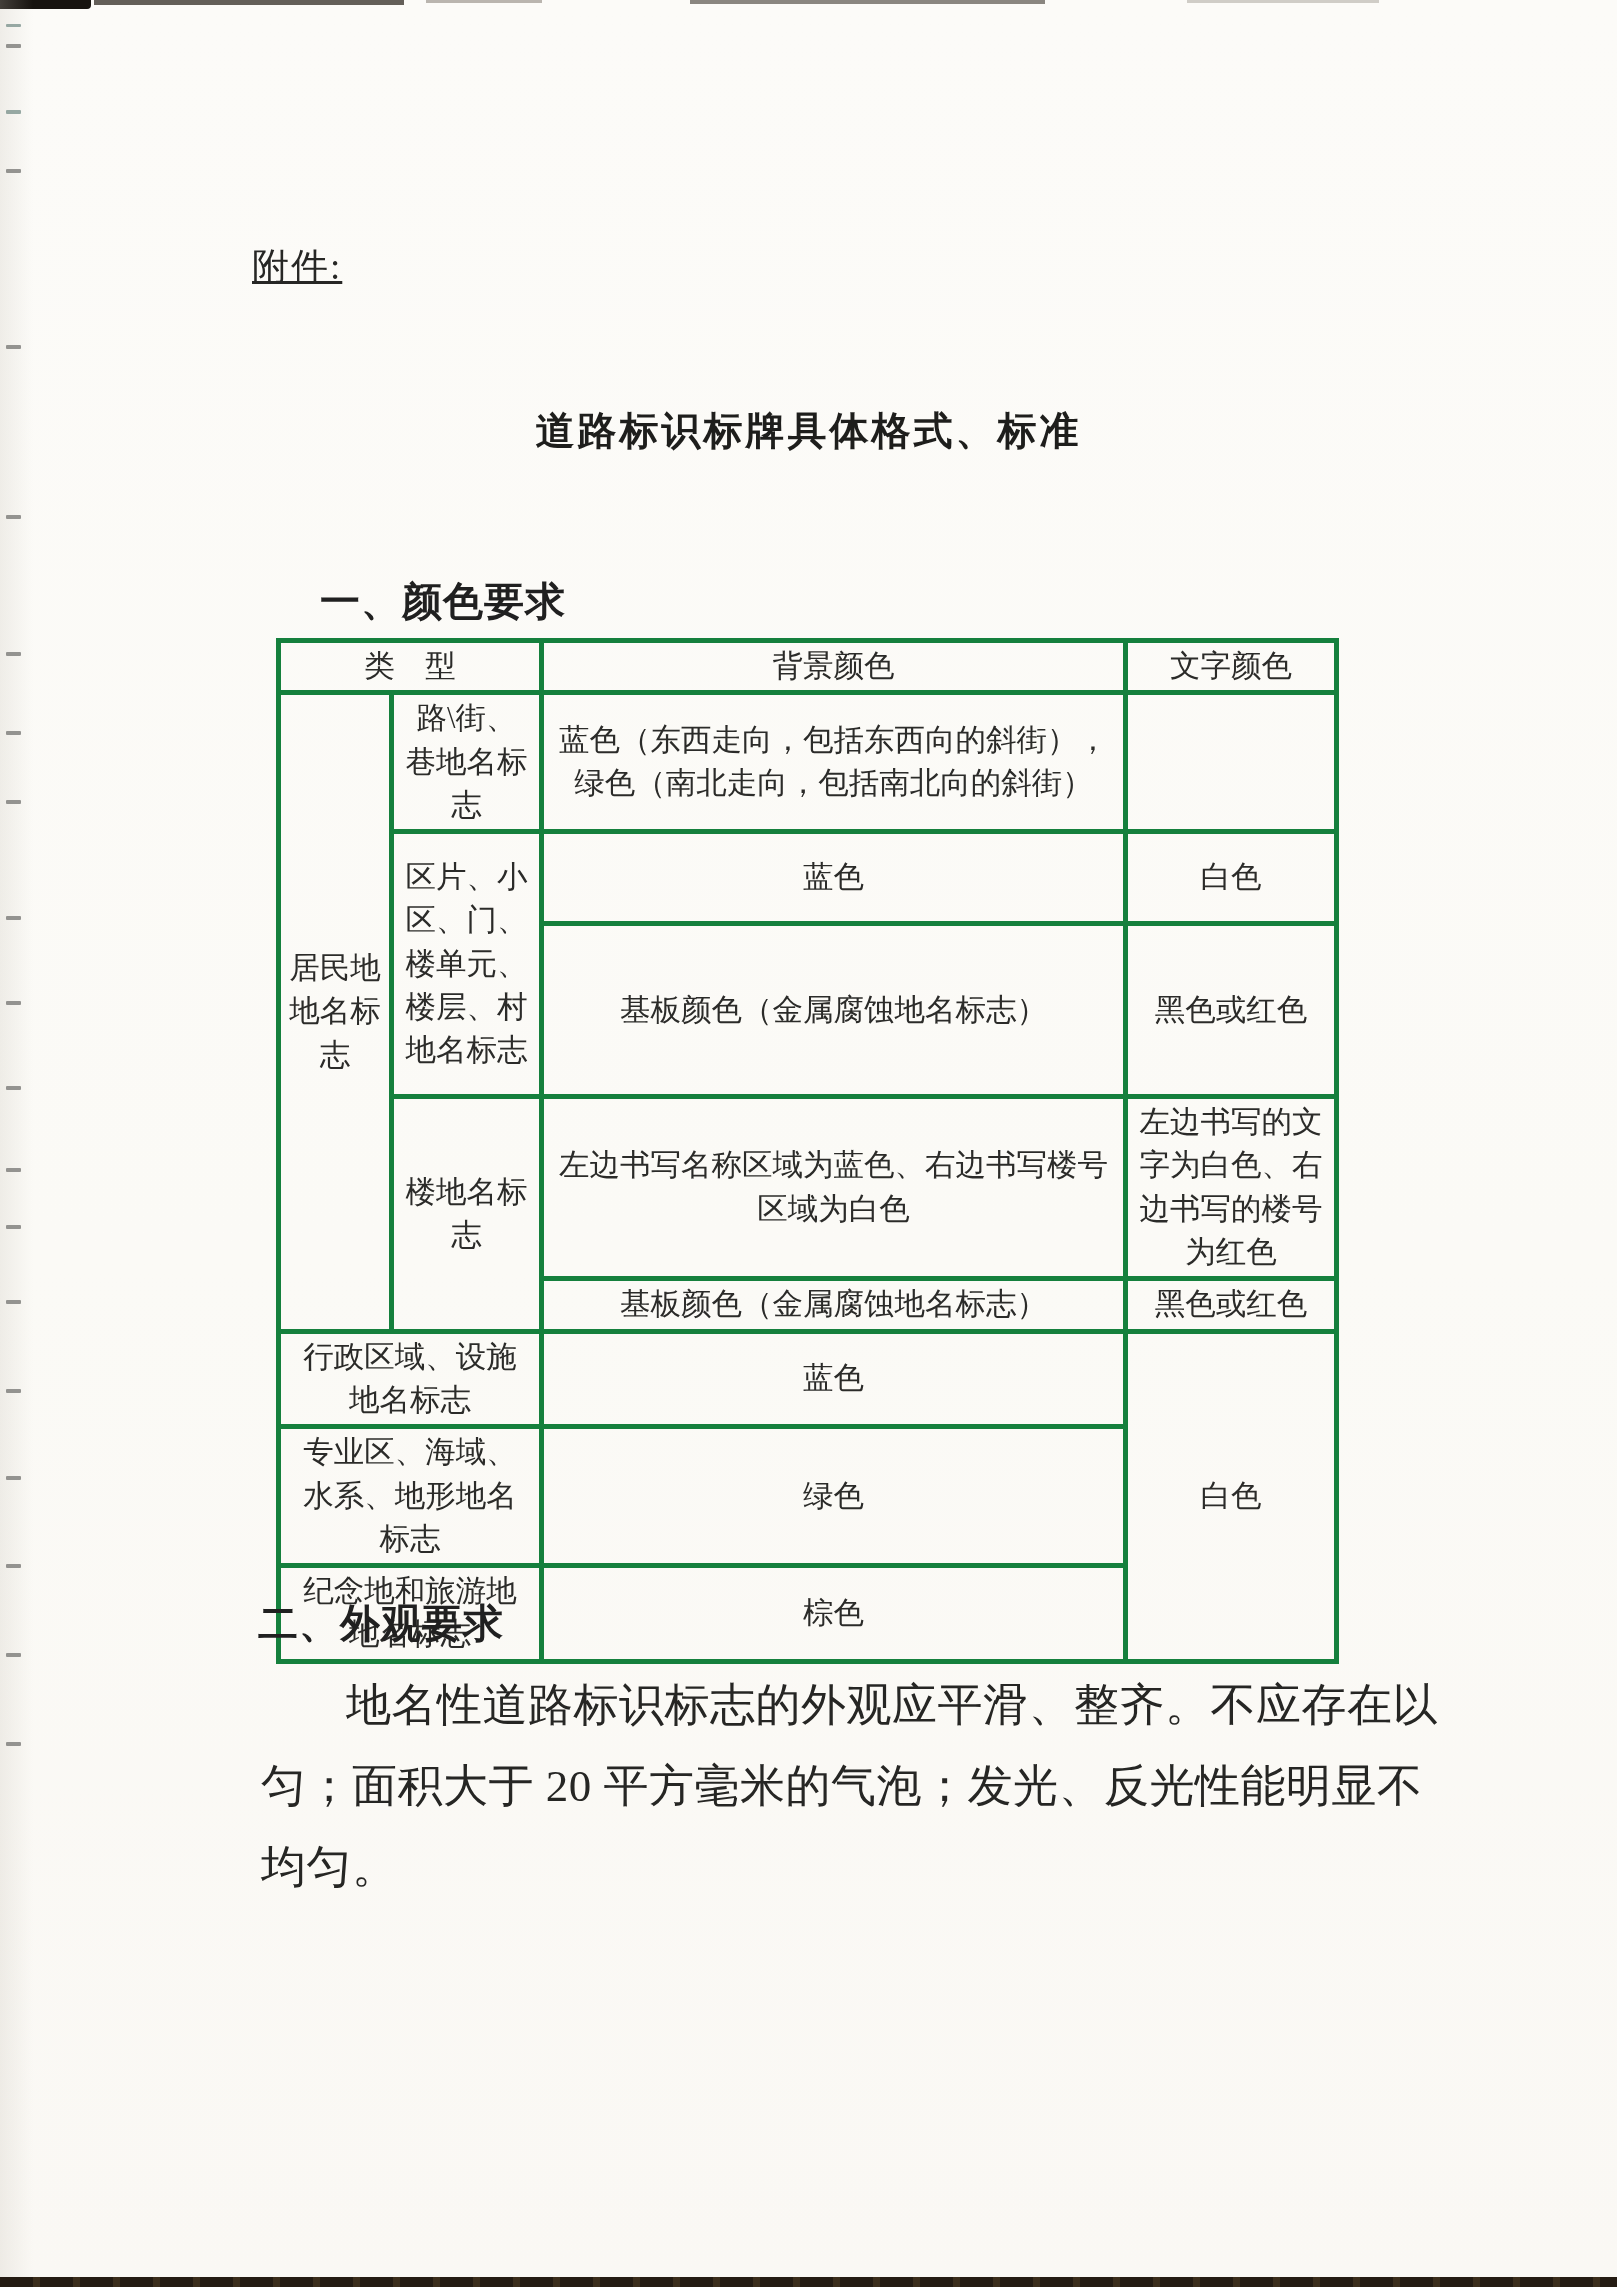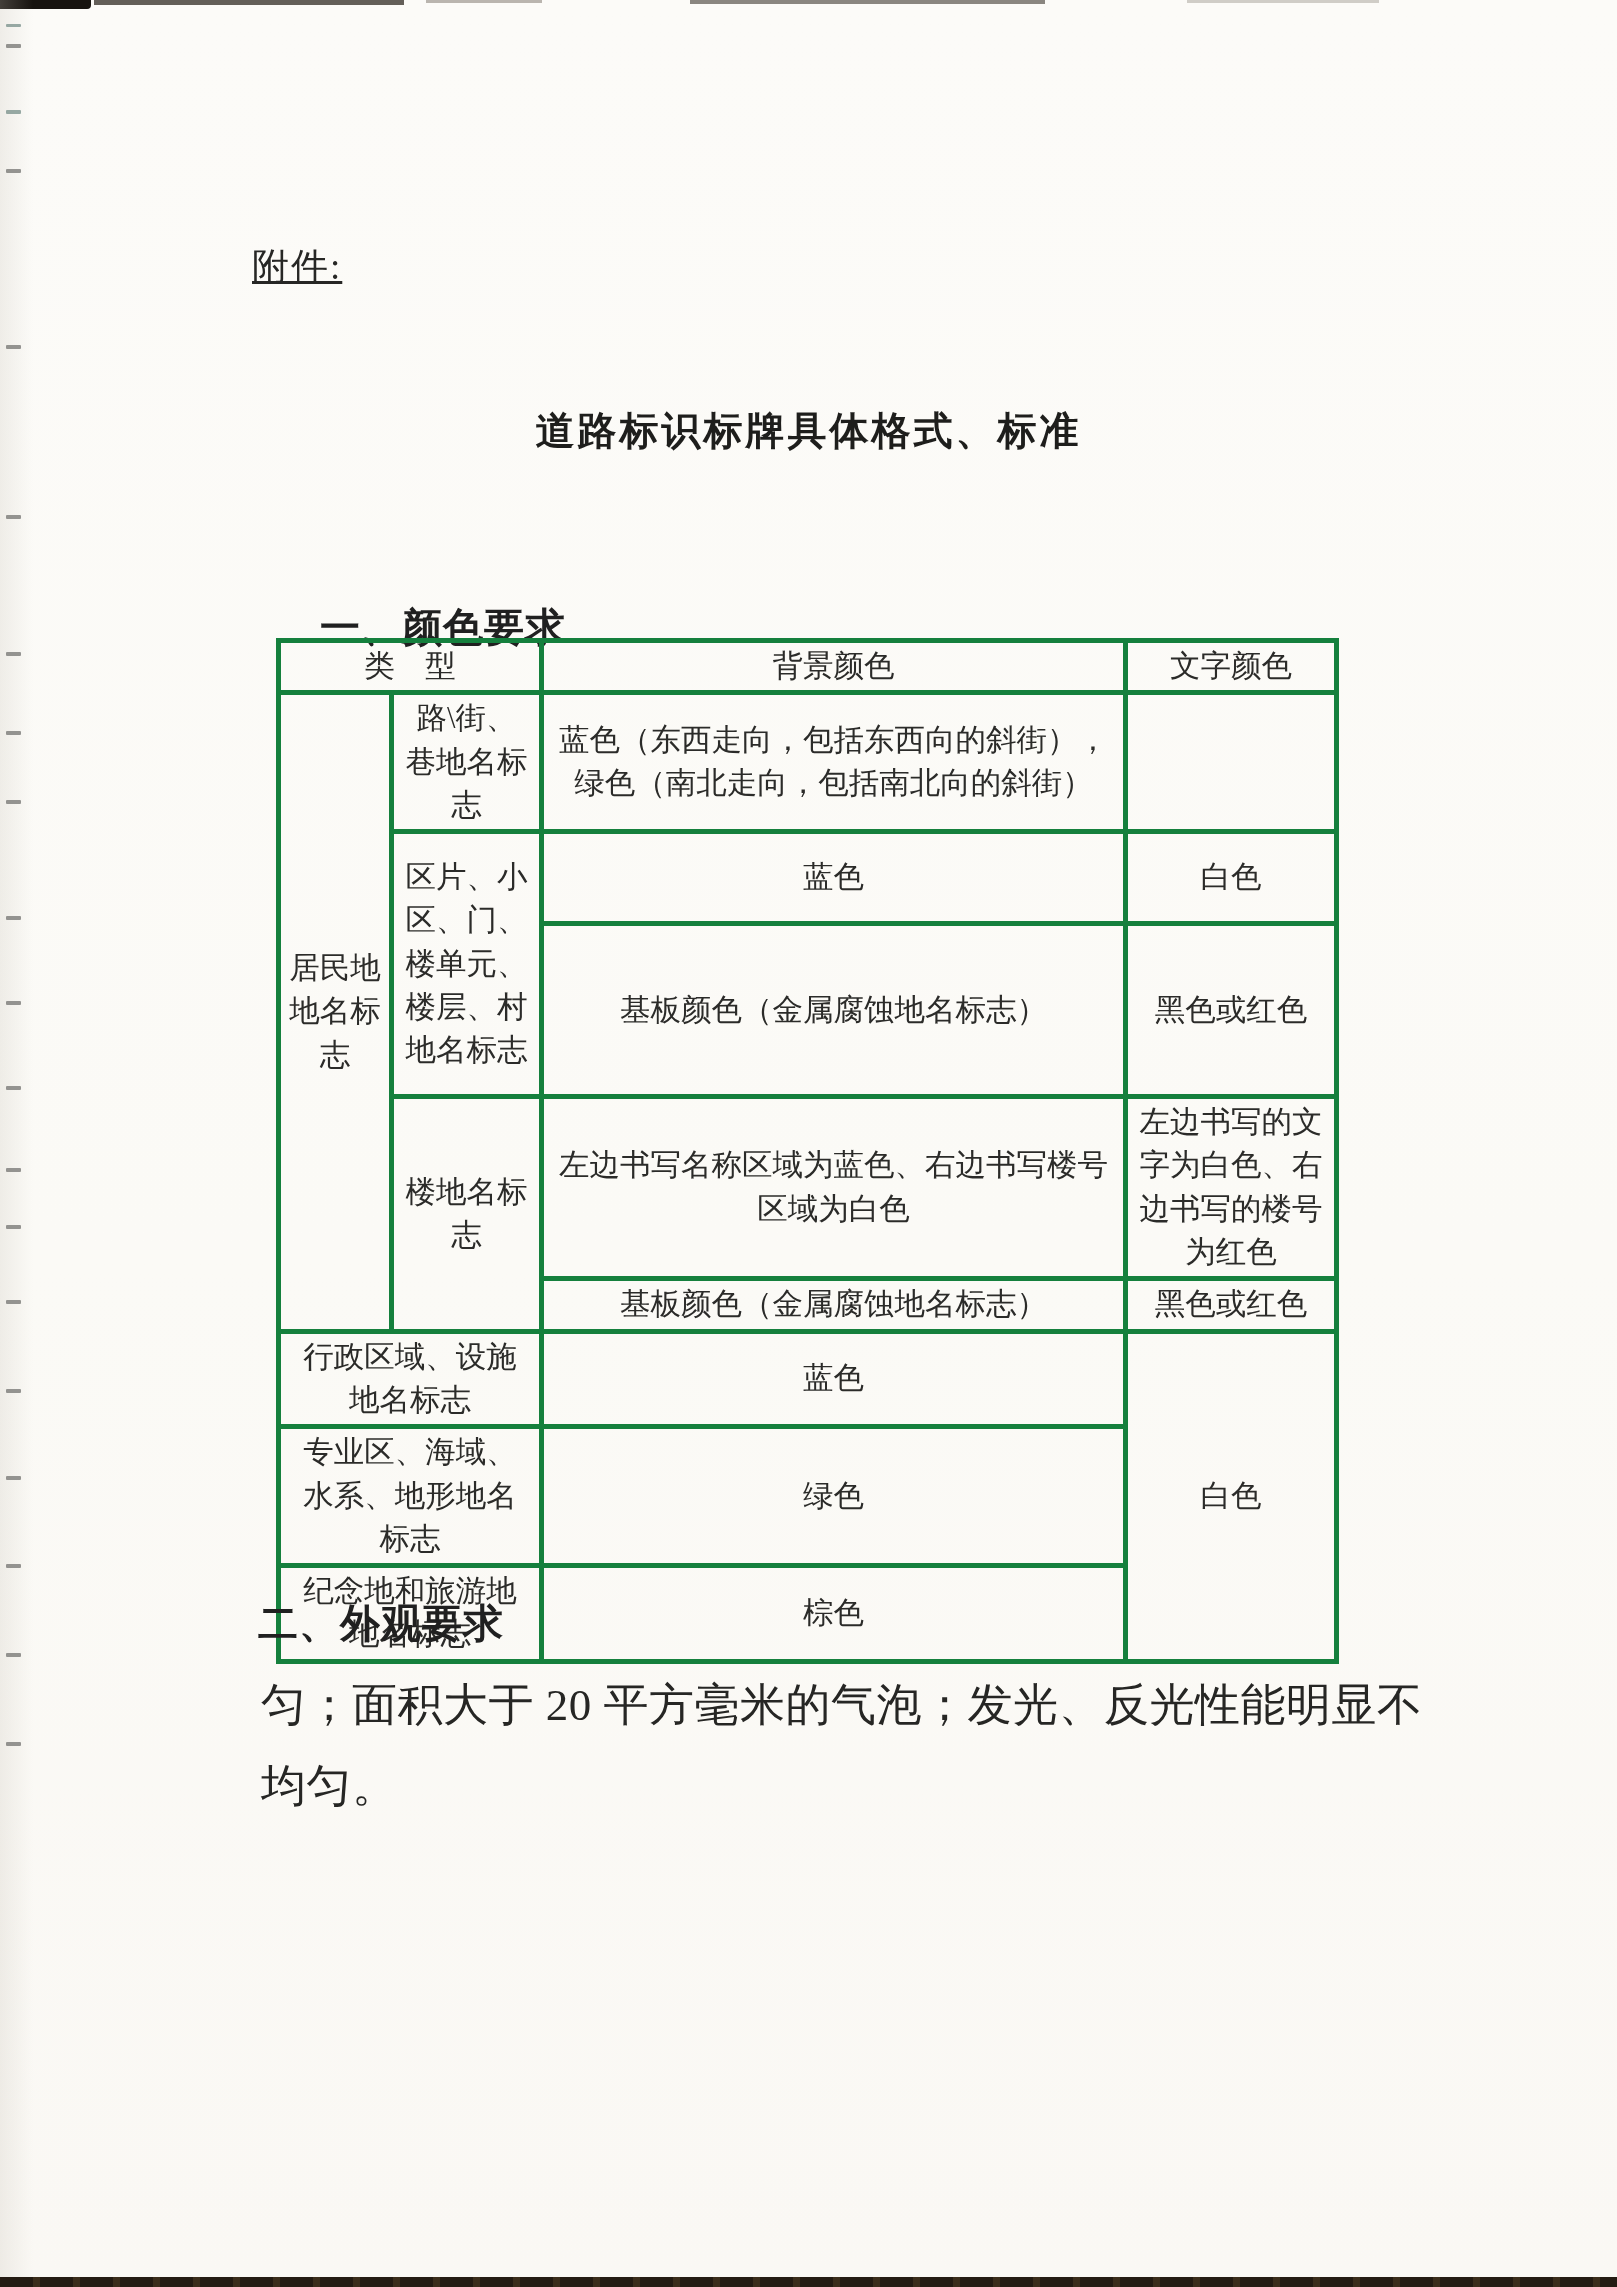--- a/index.html
+++ b/index.html
@@ -13,21 +13,21 @@
   .attachment{left:252px;top:242px;font-size:37px;letter-spacing:2px;text-decoration:underline;}
   .doc-title{
     left:0;top:404px;width:1617px;text-align:center;
     font-family:"Liberation Sans","DejaVu Sans",sans-serif;
     font-weight:bold;font-size:39px;letter-spacing:3px;color:#1e1e1c;
   }
   .sec-heading{
     font-family:"Liberation Sans","DejaVu Sans",sans-serif;
     font-weight:bold;font-size:40px;color:#202020;letter-spacing:1px;
   }
-  .sec1-heading{left:320px;top:600px;font-family:Liberation Serif, serif;}
+  .sec1-heading{left:320px;top:574px;font-family:Liberation Serif, serif;}
   .sec2-heading{left:258px;top:1596px;}
 
   
   table.color-table{
     position:absolute;left:276px;top:638px;width:1058px;
     border-collapse:collapse;table-layout:fixed;
     font-size:30.5px;color:#2b2b29;
   }
   .color-table td,.color-table th{
     border:5px solid #15803d;
@@ -154,16 +154,17 @@
     <tr style="height:85px">
       <td colspan="2">纪念地和旅游地地名标志</td>
       <td>棕色</td>
     </tr>
   </tbody>
 </table>
 
 <div class="abs sec-heading sec2-heading">二、外观要求</div>
 
 <div class="abs body-par">
+  <div class="line indent">地名性道路标识标志的外观应平滑、整齐。不应存在以</div>
   <div class="line">匀；面积大于 20 平方毫米的气泡；发光、反光性能明显不</div>
   <div class="line">均匀。</div>
 </div>
 
 
 </body></html>

